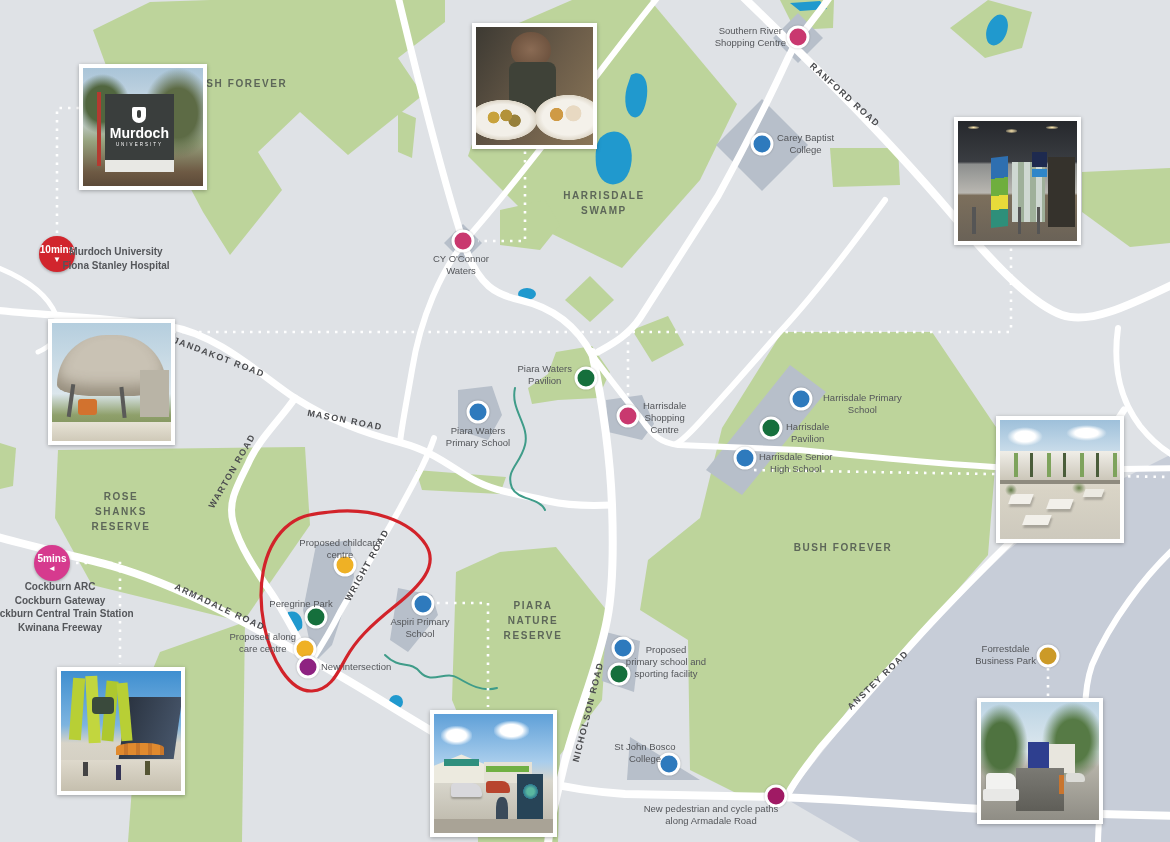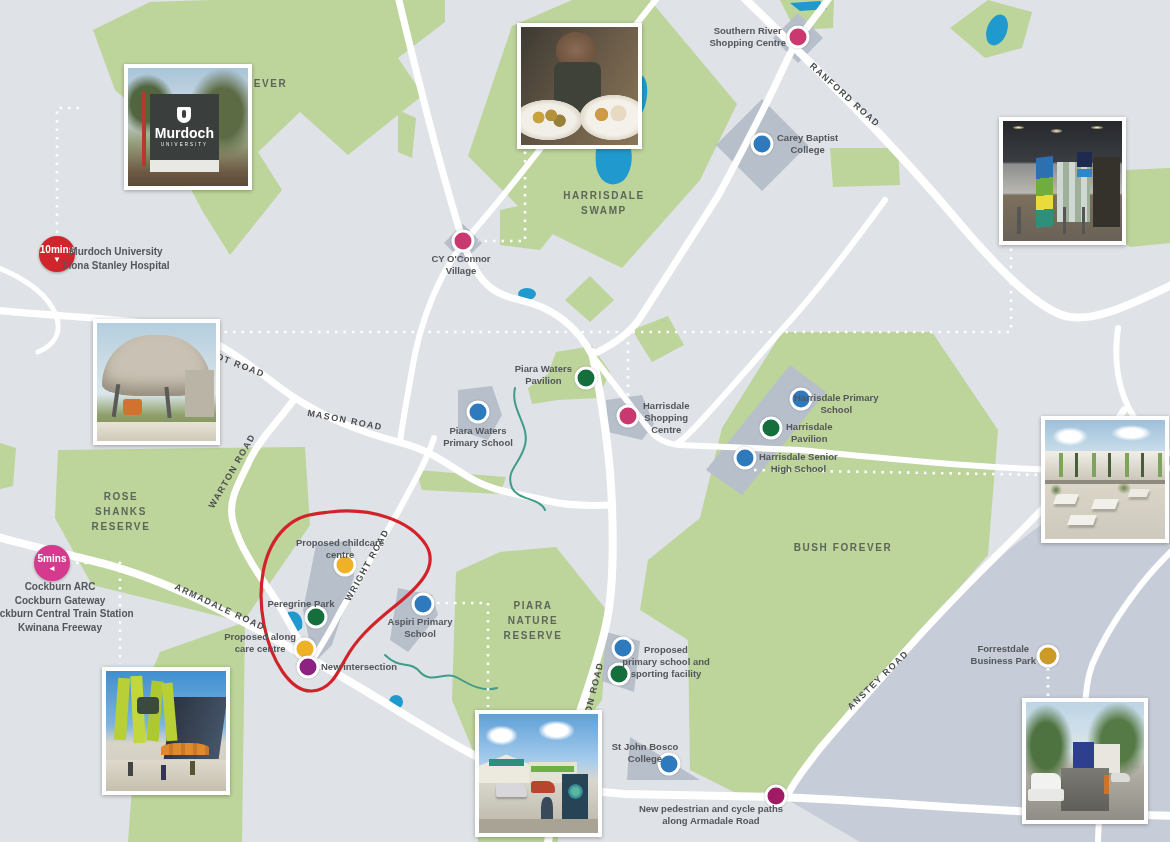--- a/index.html
+++ b/index.html
@@ -5,42 +5,42 @@
   html,body{margin:0;padding:0;background:#eee;}
   .stage{position:relative;width:1170px;height:842px;overflow:hidden;background:#dfe2e6;
          font-family:"Liberation Sans",sans-serif;}
   .stage svg{position:absolute;left:0;top:0;}
 
   
   .area-label{position:absolute;transform:translate(-50%,-50%);color:#5d6759;font-size:10px;
     font-weight:600;letter-spacing:1.6px;text-align:center;white-space:pre-line;line-height:1.5;}
   .road-label{position:absolute;color:#4b4c4f;font-size:9px;font-weight:600;letter-spacing:1.4px;
     white-space:nowrap;}
-  .mlabel{position:absolute;color:#54565a;font-size:9.5px;font-weight:700;line-height:1.25;
+  .mlabel{position:absolute;color:#54565a;font-size:9.5px;font-weight:400;line-height:1.25;
     text-align:center;white-space:pre-line;}
   .anch-c{transform:translate(-50%,-50%);}
   .anch-l{transform:translate(0,-50%);text-align:left;}
   .anch-lc{transform:translate(0,-50%);text-align:center;}
   .anch-rc{transform:translate(-100%,-50%);text-align:center;}
 
   
   .dot{position:absolute;width:17px;height:17px;border-radius:50%;border:3px solid #fff;
     transform:translate(-50%,-50%);box-shadow:0 0 2px rgba(0,0,0,.25);box-sizing:content-box;}
 
   
   .pin{position:absolute;transform:translate(-50%,-50%);width:36px;height:36px;border-radius:50%;
     color:#fff;display:flex;flex-direction:column;align-items:center;justify-content:center;
     box-shadow:0 1px 3px rgba(0,0,0,.3);}
   .pin .t{font-size:10px;font-weight:bold;line-height:1;}
   .pin .arrow{font-size:8px;line-height:1;margin-top:1px;}
   .pin-label{position:absolute;transform:translate(-50%,0);color:#54565a;font-size:10px;
     font-weight:700;line-height:1.35;text-align:center;white-space:pre-line;}
 
   
-  .photo{position:absolute;background:#fff;padding:4px;box-shadow:0 1px 4px rgba(0,0,0,.3);margin-left:45px;}
+  .photo{position:absolute;background:#fff;padding:4px;box-shadow:0 1px 4px rgba(0,0,0,.3);}
   .ph{position:relative;width:100%;height:100%;overflow:hidden;background:#cbd6dd;}
   .ph > div{position:absolute;}
 
   
   .msign{left:18%;top:22%;width:58%;height:56%;background:#3a3e3d;display:flex;flex-direction:column;
     align-items:center;justify-content:center;color:#fff;}
   .msign .shield{width:14px;height:16px;background:#fff;border-radius:2px 2px 8px 8px;margin-bottom:3px;
     position:relative;}
   .msign .shield:after{content:"";position:absolute;left:5px;top:3px;width:4px;height:8px;background:#3a3e3d;border-radius:2px;}
   .msign .n{font-size:14px;font-weight:bold;line-height:1.1;}
@@ -174,29 +174,29 @@
   <span class="dot" style="left: 619px; top: 674px; background: rgb(21, 111, 60);"></span>
   <span class="dot" style="left: 669px; top: 764px; background: rgb(46, 122, 189);"></span>
   <span class="dot" style="left: 776px; top: 796px; background: rgb(160, 26, 100);"></span>
   <span class="dot" style="left: 1048px; top: 656px; background: rgb(204, 154, 39);"></span>
 
   <div class="mlabel anch-rc" style="left:786px;top:37px">Southern River
 Shopping Centre</div>
   <div class="mlabel anch-lc" style="left:777px;top:144px">Carey Baptist
 College</div>
   <div class="mlabel anch-c" style="left:461px;top:265px">CY O'Connor
-Village</div>
+Waters</div>
   <div class="mlabel anch-rc" style="left:572px;top:375px">Piara Waters
 Pavilion</div>
   <div class="mlabel anch-c" style="left:478px;top:437px">Piara Waters
 Primary School</div>
   <div class="mlabel anch-lc" style="left:643px;top:418px">Harrisdale
 Shopping
 Centre</div>
-  <div class="mlabel anch-lc" style="left:794px;top:404px">Harrisdale Primary
+  <div class="mlabel anch-lc" style="left:823px;top:404px">Harrisdale Primary
 School</div>
   <div class="mlabel anch-lc" style="left:786px;top:433px">Harrisdale
 Pavilion</div>
   <div class="mlabel anch-lc" style="left:759px;top:463px">Harrisdale Senior
 High School</div>
   <div class="mlabel anch-c" style="left:420px;top:628px">Aspiri Primary
 School</div>
   <div class="mlabel anch-c" style="left:340px;top:549px">Proposed childcare
 centre</div>
   <div class="mlabel anch-c" style="left:301px;top:604px">Peregrine Park</div>

